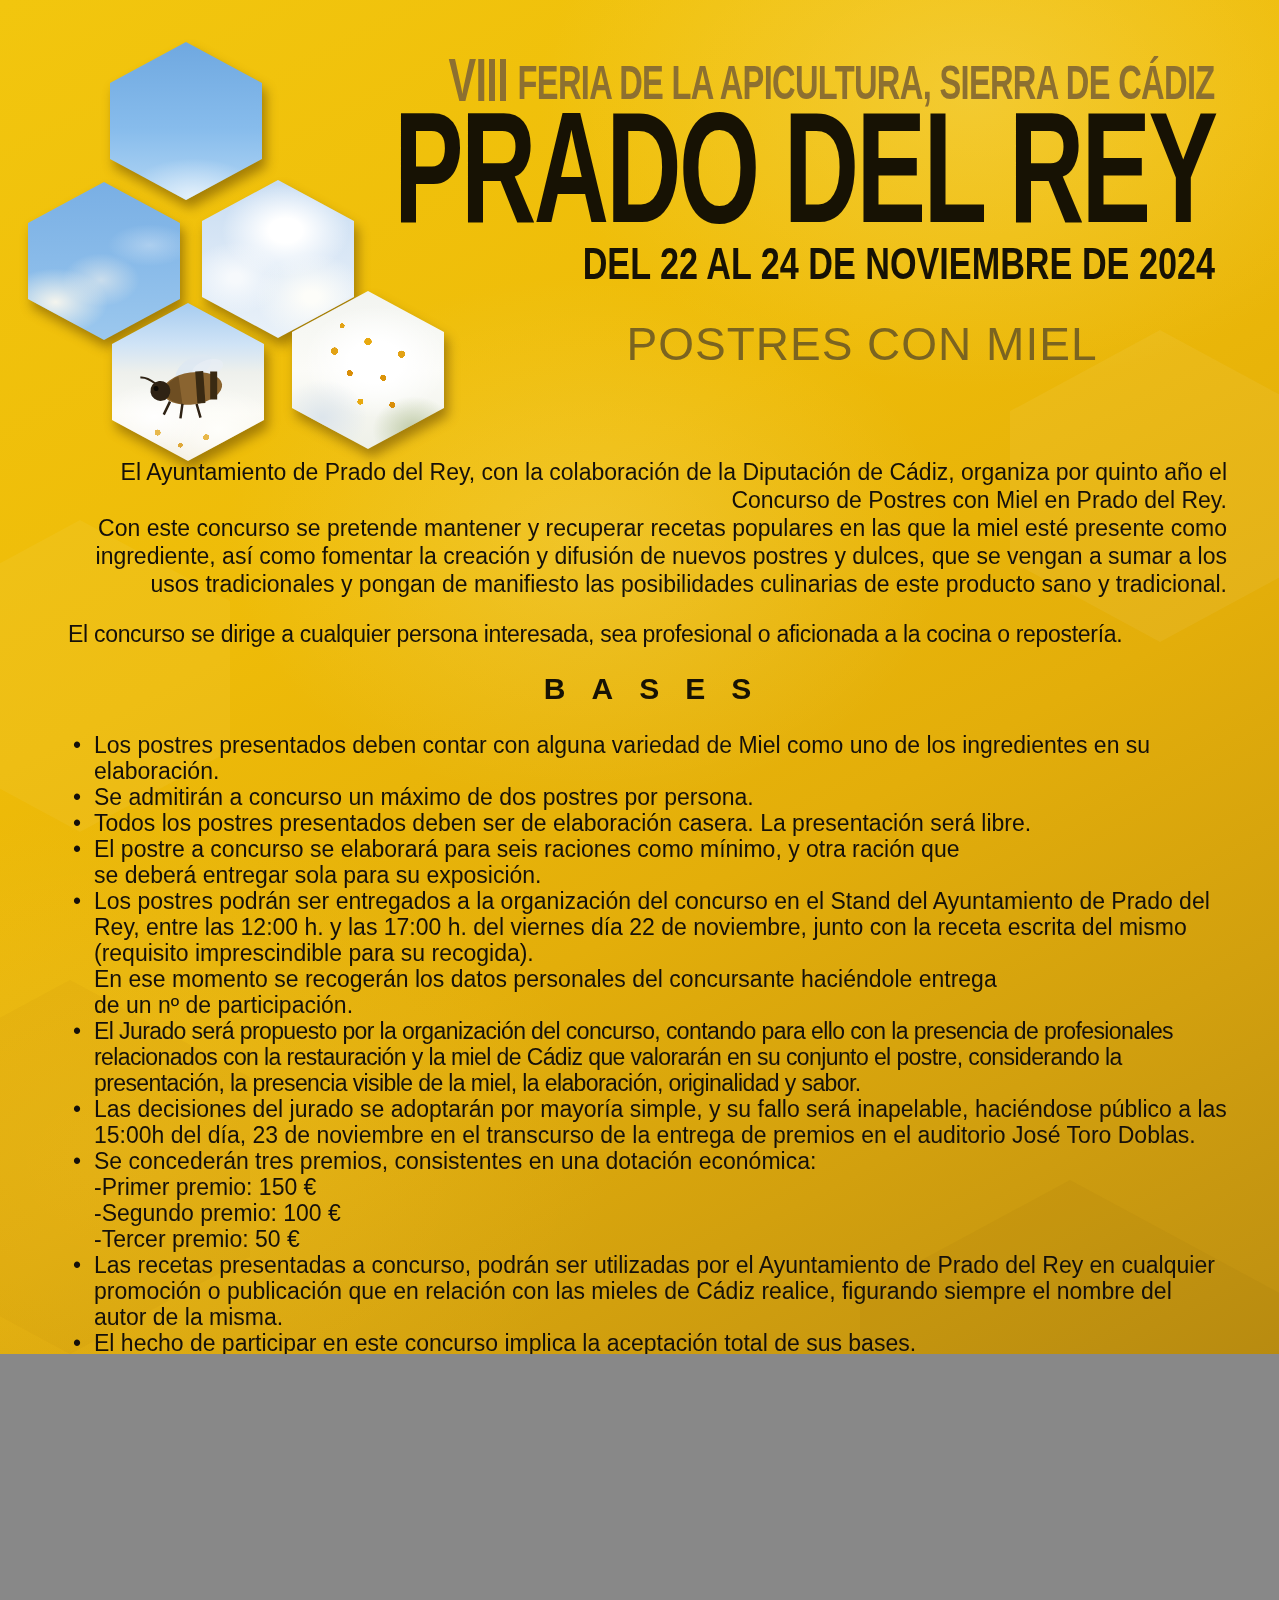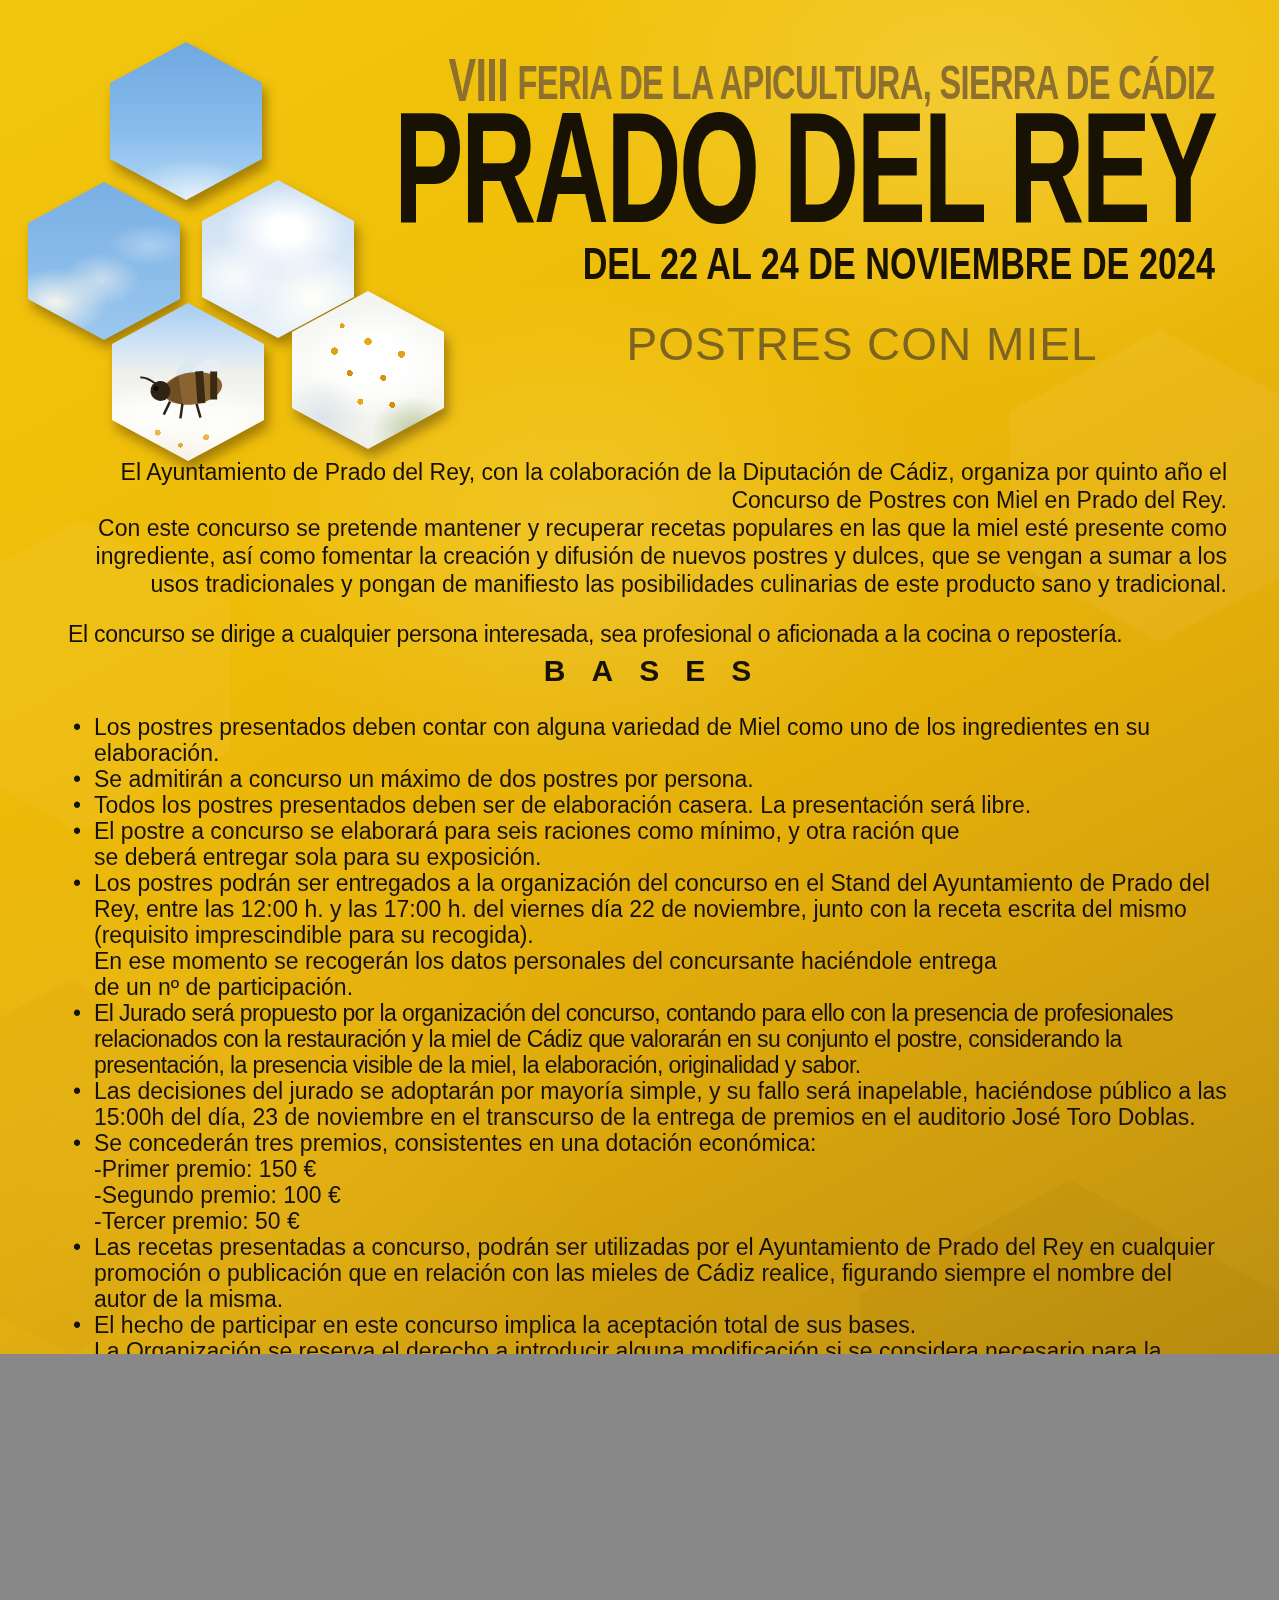--- a/index.html
+++ b/index.html
@@ -68,21 +68,21 @@
     transform:scaleX(.66);transform-origin:100% 50%;}
   .dates{top:241px;font-weight:bold;font-size:45px;line-height:1;letter-spacing:0;
     transform:scaleX(.76);transform-origin:100% 50%;}
   .contest{position:absolute;left:445px;width:834px;top:312px;text-align:center;
     color:#7b6420;font-size:46px;line-height:64px;letter-spacing:1px;}
 
   
   .bodytxt{position:absolute;left:68px;right:52px;top:458px;color:#15100a;font-size:23px;}
   .intro{margin:0;line-height:28px;white-space:pre-line;text-align:right;}
   .audience{margin:22px 0 4px 0;line-height:28px;letter-spacing:-.3px;white-space:nowrap;}
-  .bases-heading{margin:6px 0 0 0;text-align:center;font-size:30px;font-weight:bold;
+  .bases-heading{margin:24px 0 0 0;text-align:center;font-size:30px;font-weight:bold;
     letter-spacing:26px;text-indent:26px;line-height:34px;color:#171204;}
   .bases-list{margin:26px 0 0 0;padding:0;list-style:none;line-height:26px;}
   .bases-list li{position:relative;padding-left:26px;margin:0;}
   .bases-list li::before{content:"•";position:absolute;left:5px;top:0;}
   .bt{white-space:pre-line;}
   .squeeze .bt{letter-spacing:-.6px;}
   .prize{line-height:26px;}
 
   
   .strip{position:absolute;left:290px;top:1516px;width:697px;height:84px;background:#ece4bd;

